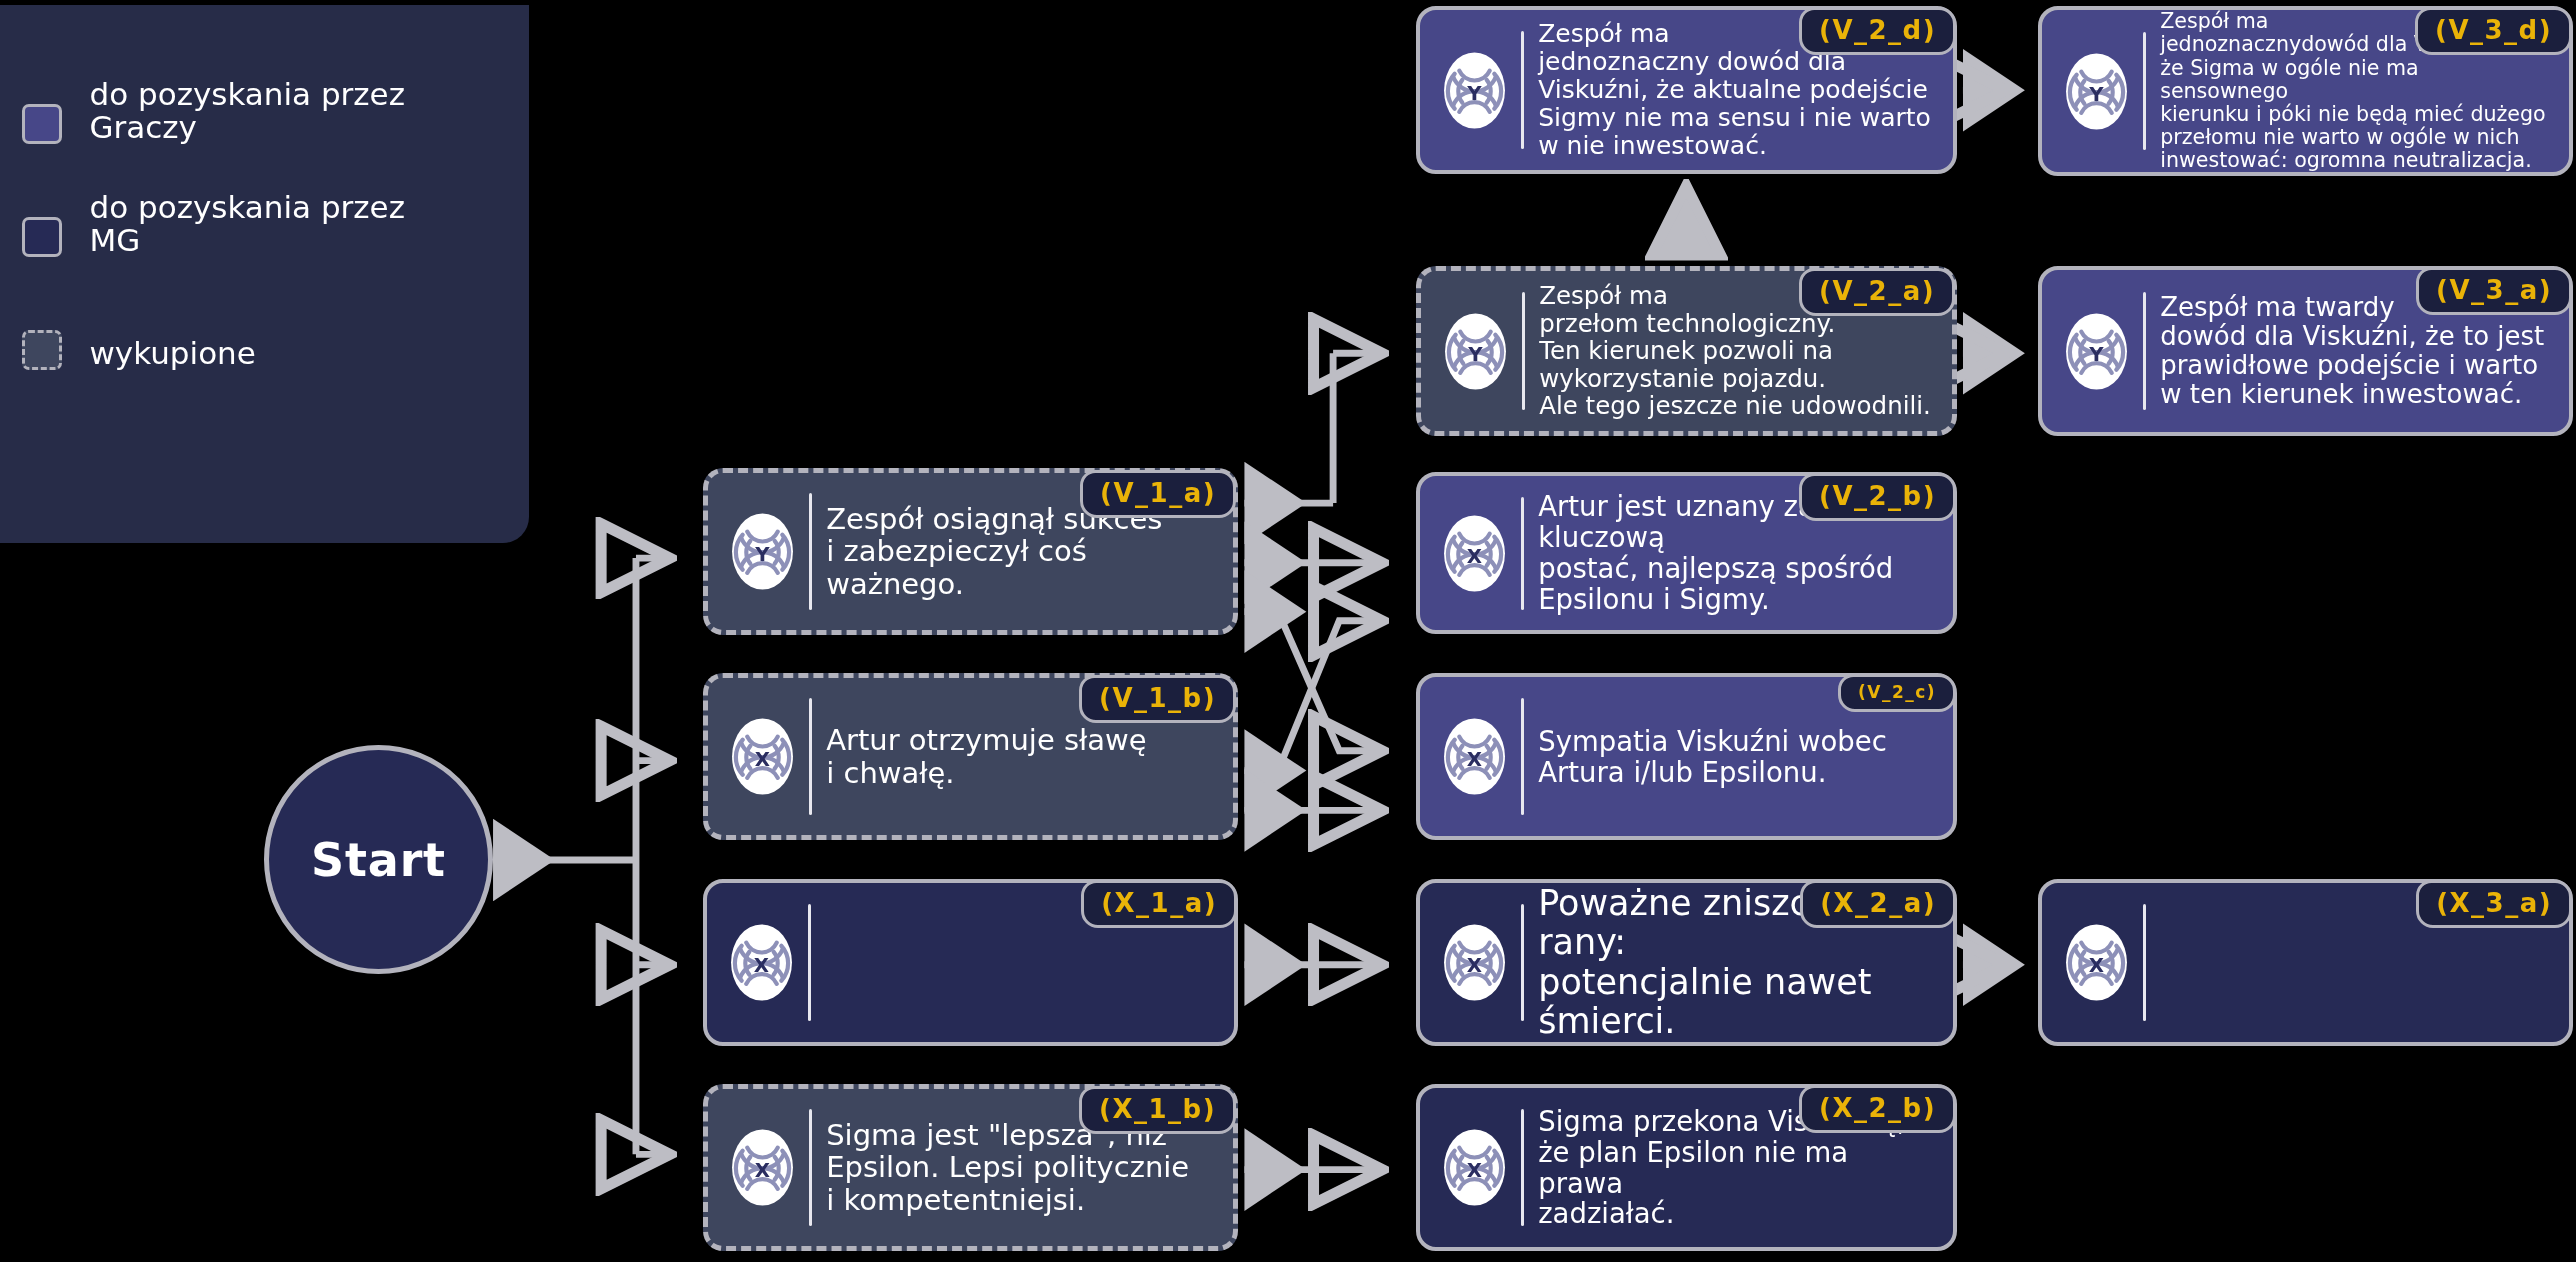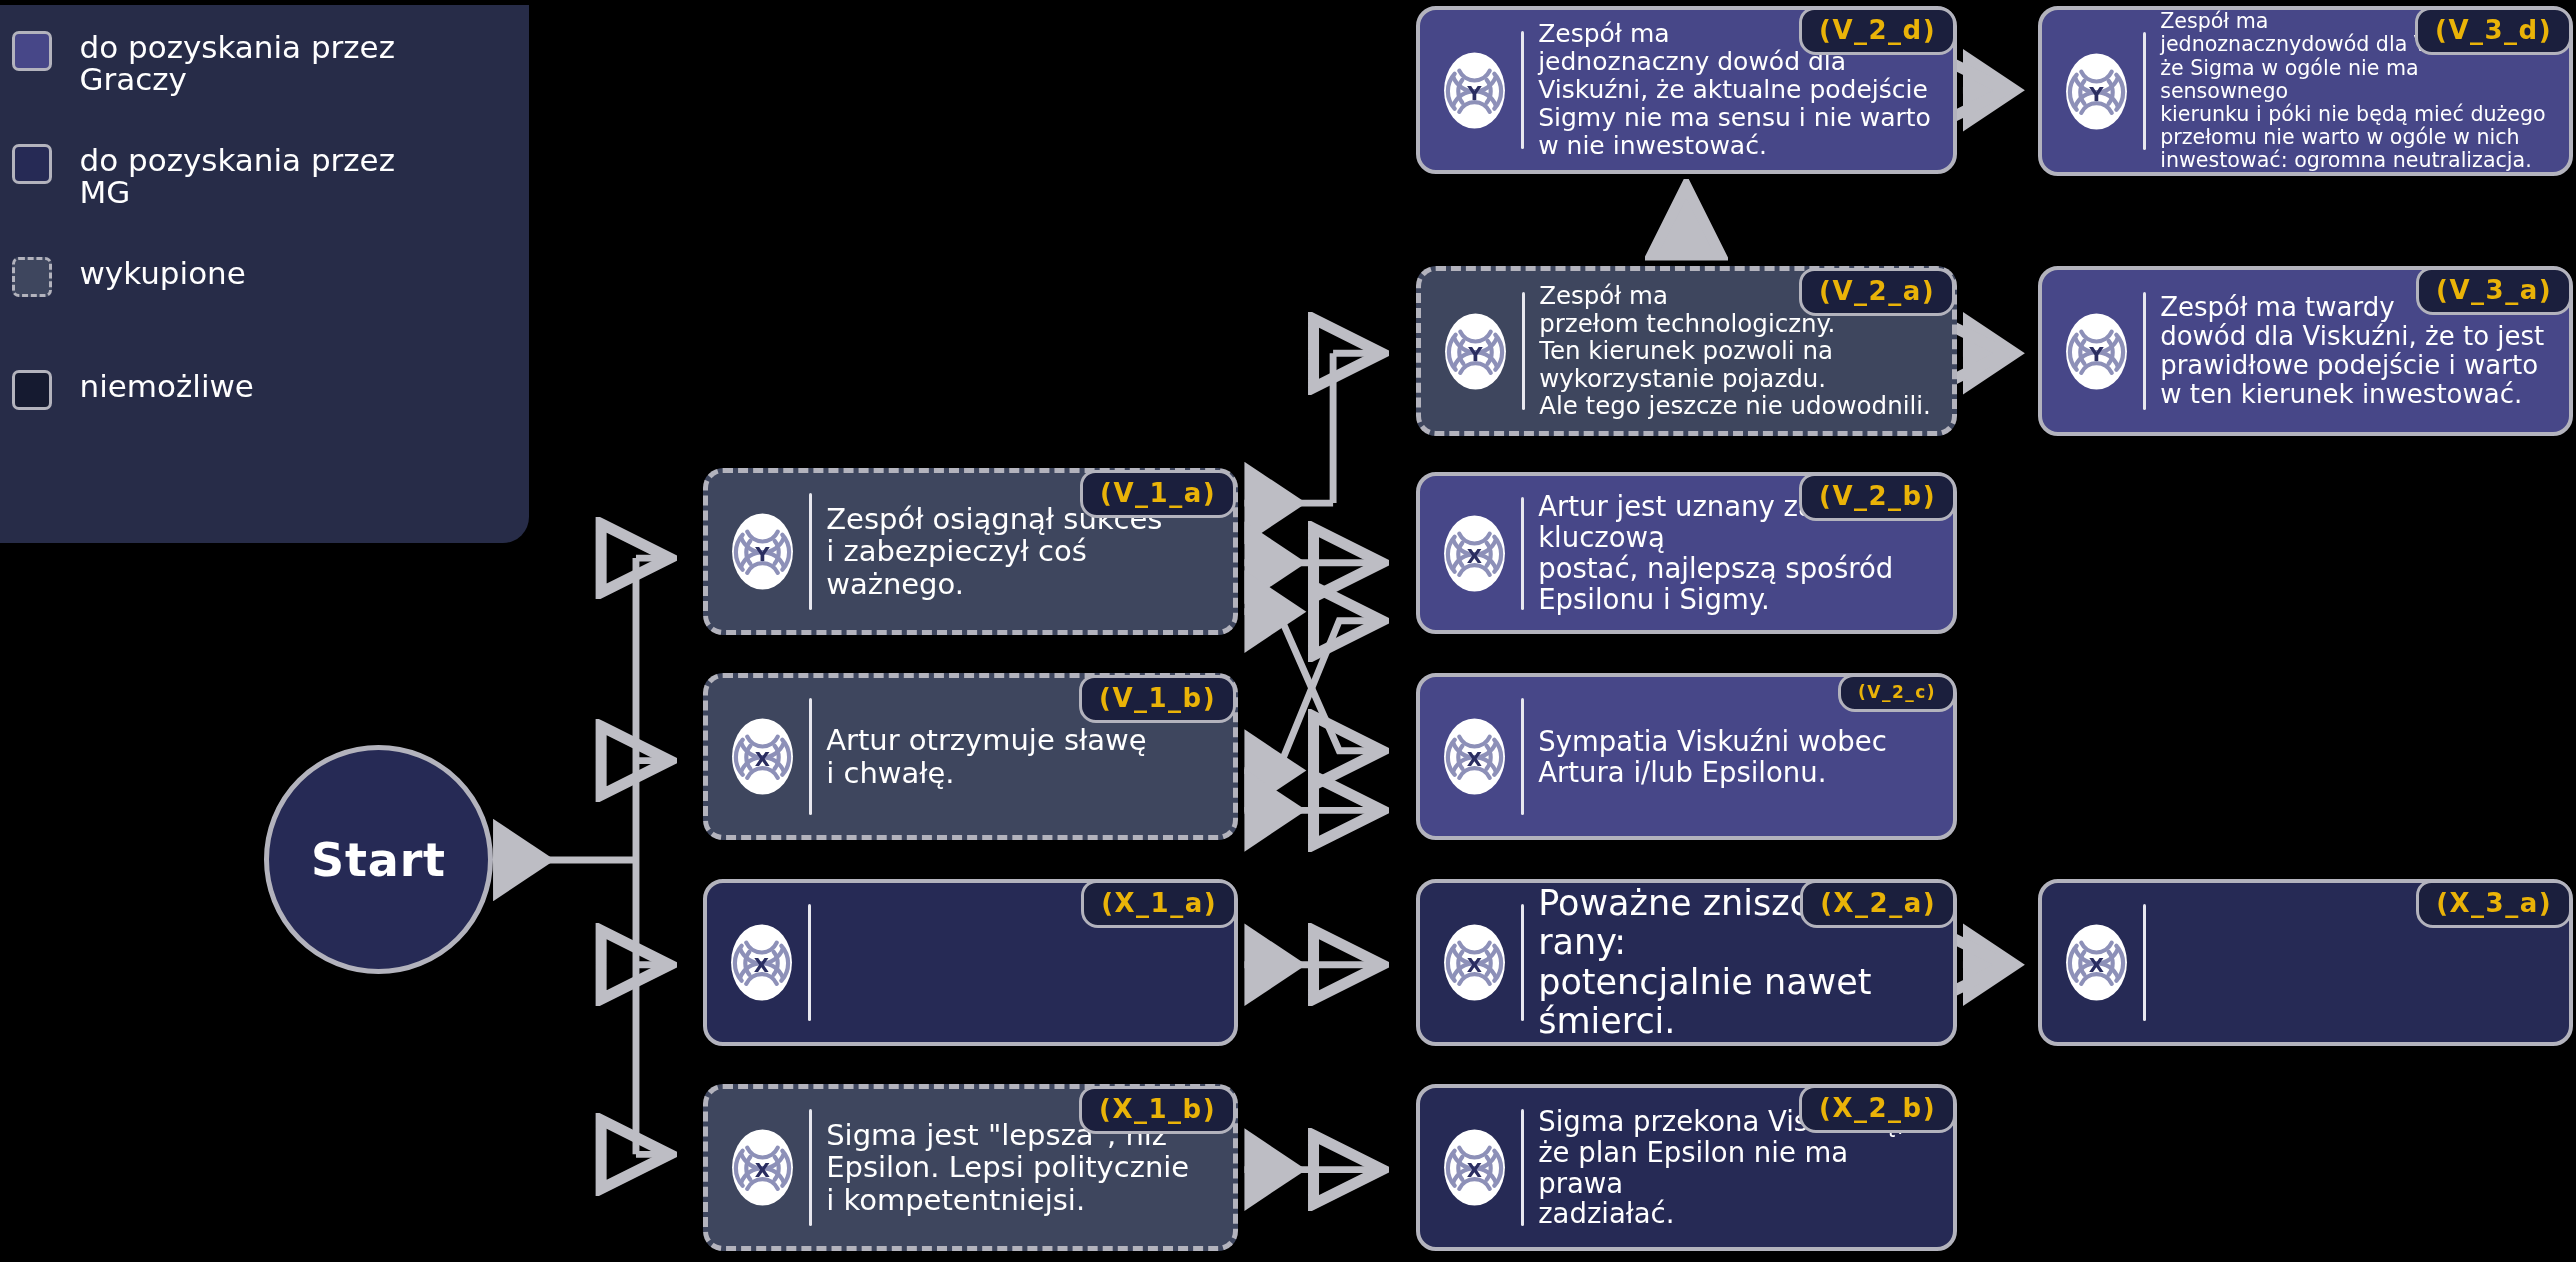--- a/index.html
+++ b/index.html
@@ -19,21 +19,21 @@
     position: absolute; left: 0px; top: 4.6px; width: 529px; height: 538px;
     background: #272c48; border-radius: 0 0 26px 0; z-index: 5;
     box-shadow: 0 0 0 0 transparent;
   }
   .legend-head {
     height: 83px; background: #454c6e; border-radius: 0 0 0 0;
     display: flex; align-items: center; justify-content: center;
   }
   .legend-title { color: #ffffff; font-size: 34px; font-weight: bold; letter-spacing: 0.4px; }
   .legend-body { padding: 26px 0 0 0; }
-  .legend-row { display: flex; align-items: flex-start; height: 113px; padding-left: 12px; }
+  .legend-row { display: flex; align-items: flex-end; height: 113px; padding-left: 22px; }
   .swatch { width: 40px; height: 40px; border-radius: 6.9px; border: 3.1px solid #b3b3bd; flex: none; }
   .sw-players { background: #474788; }
   .sw-mg      { background: #262a55; }
   .sw-bought  { background: #3e465e; border: 3.8px dashed #b3b3bd; }
   .sw-imposs  { background: #151a30; }
   .legend-label { color: #ffffff; font-size: 31px; margin-left: 27.5px; line-height: 1.06; white-space: pre-line; }
 
   
   .start {
     position: absolute; left: 264px; top: 745px; width: 229px; height: 229px;
@@ -133,24 +133,20 @@
       </div>
       <div class="legend-row">
         <div class="swatch sw-mg"></div>
         <div class="legend-label">do pozyskania przez
  MG</div>
       </div>
       <div class="legend-row">
         <div class="swatch sw-bought"></div>
         <div class="legend-label">wykupione</div>
       </div>
-      <div class="legend-row">
-        <div class="swatch sw-imposs"></div>
-        <div class="legend-label">niemożliwe</div>
-      </div>
     </div>
   </div>
 
   <div class="start">
     <div class="start-label">Start</div>
   </div>
 
   <div id="nodes">
       <div class="node bought" style="left: 703px; top: 468px; width: 535px; height: 167px;">
         <div class="node-icon">

